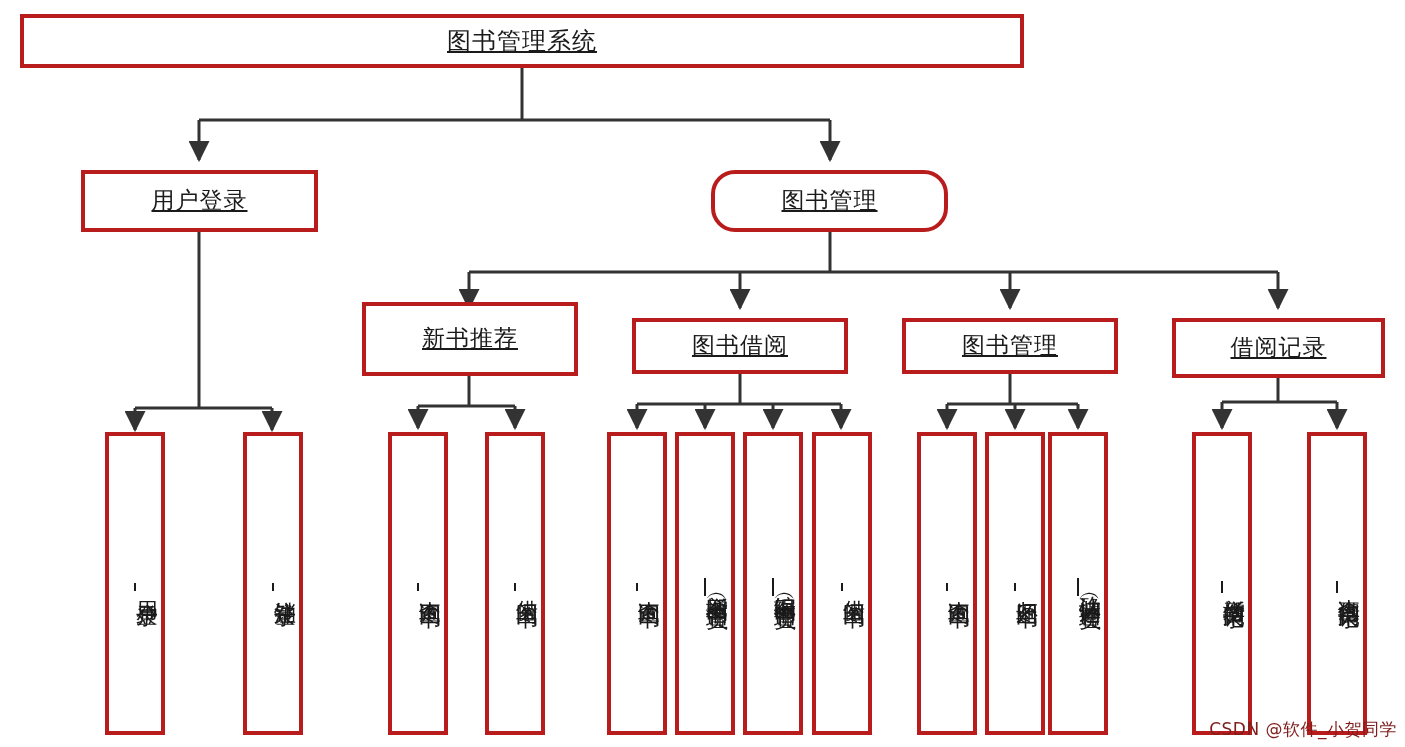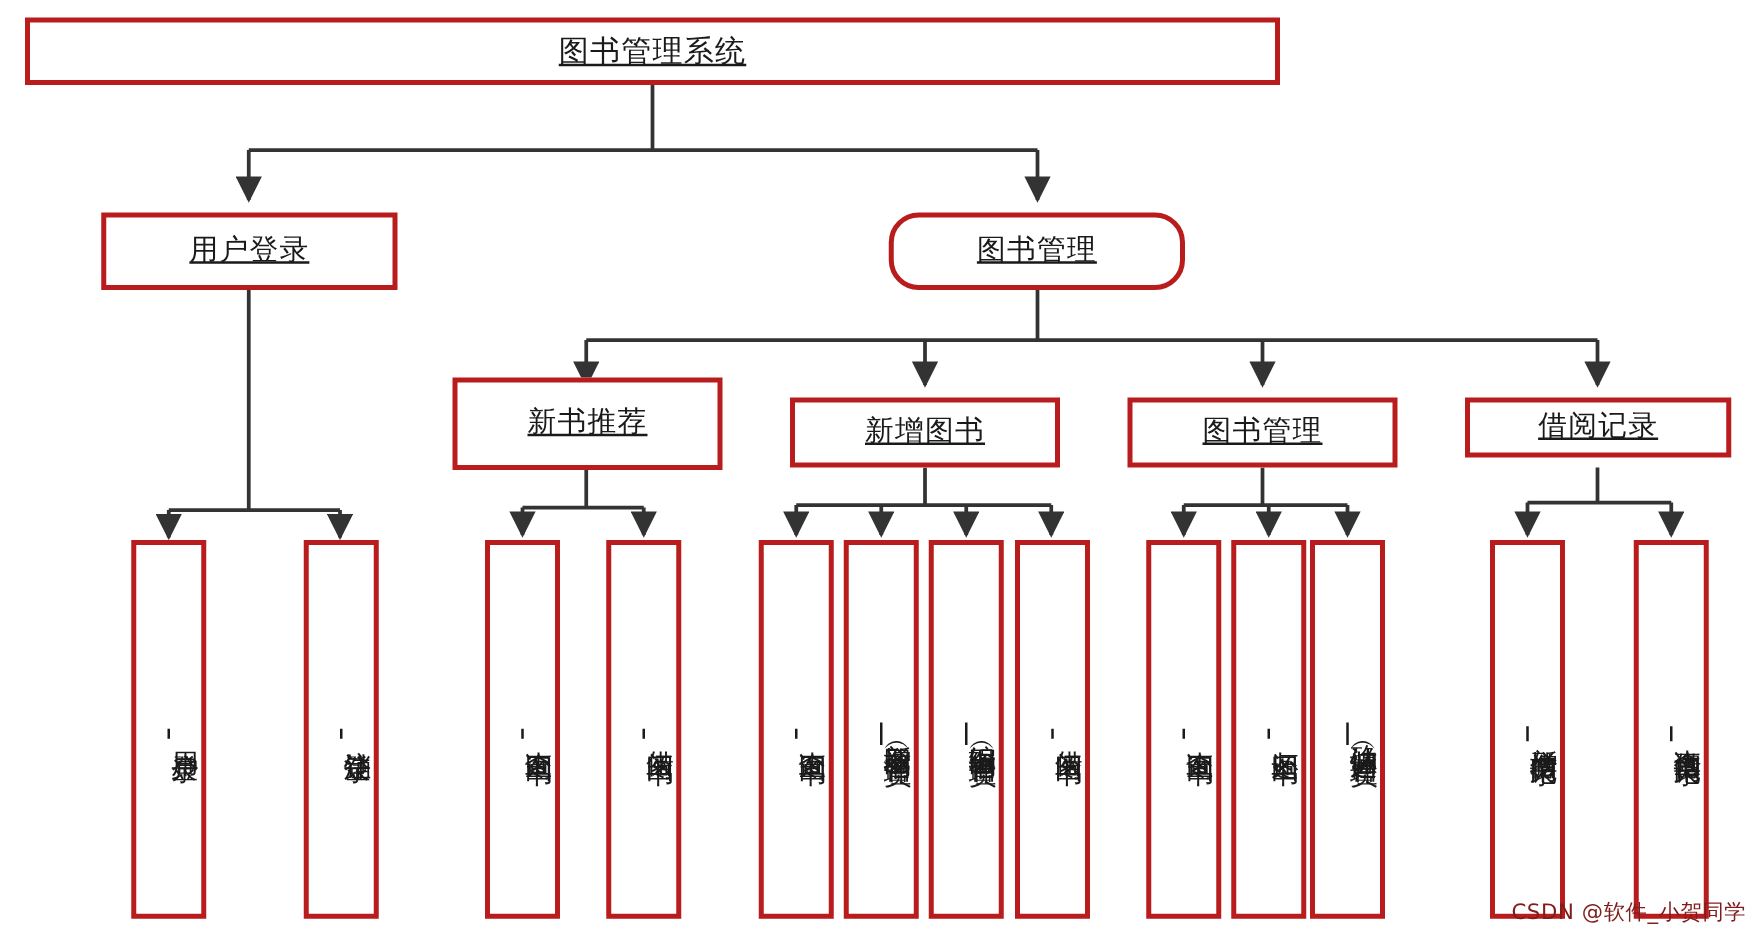--- a/index.html
+++ b/index.html
@@ -137,28 +137,28 @@
 
   <div class="node node-h" style="left:711px; top:170px; width:237px; height:62px;border-radius:24px;">
     <span>图书管理</span>
   </div>
 
   <div class="node node-h" style="left:362px; top:302px; width:216px; height:74px;">
     <span>新书推荐</span>
   </div>
 
   <div class="node node-h" style="left:632px; top:318px; width:216px; height:56px;">
-    <span>新增图书</span>
+    <span>图书借阅</span>
   </div>
 
   <div class="node node-h" style="left:902px; top:318px; width:216px; height:56px;">
     <span>图书管理</span>
   </div>
 
-  <div class="node node-h" style="left:1172px; top:318px; width:213px; height:48px;">
+  <div class="node node-h" style="left:1172px; top:318px; width:213px; height:60px;">
     <span>借阅记录</span>
   </div>
 
   <div class="node node-v" style="left:105px; top:432px; width:60px; height:303px;">
     <span>用户登录</span>
   </div>
 
   <div class="node node-v" style="left:243px; top:432px; width:60px; height:303px;">
     <span>注销登录</span>
   </div>

